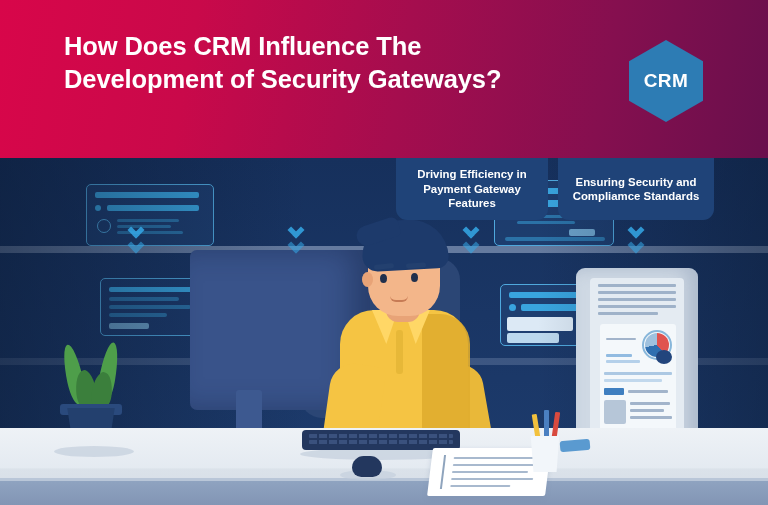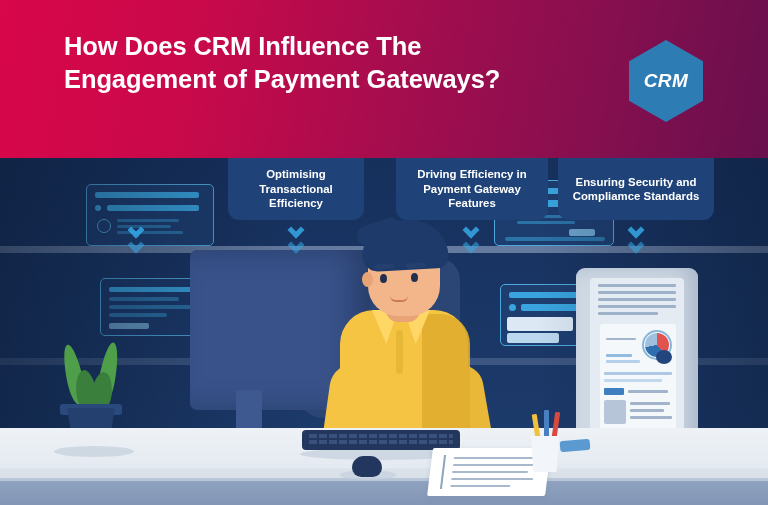--- a/index.html
+++ b/index.html
@@ -19,21 +19,20 @@
     z-index:30;
   }
   .headline {
     position:absolute; left:64px; top:30px; width:470px;
     color:#ffffff; font-size:25.5px; font-weight:bold; line-height:1.28;
     letter-spacing:-0.1px;
   }
   .crm-badge {
     position:absolute; left:629px; top:40px; width:74px; height:82px;
     z-index:31;
-    font-style:italic;
   }
   .crm-hex {
     width:100%; height:100%;
     background:#2d7cb4;
     clip-path: polygon(50% 0%, 100% 26%, 100% 74%, 50% 100%, 0% 74%, 0% 26%);
     display:flex; align-items:center; justify-content:center;
   }
   .crm-hex span {
     color:#ffffff; font-size:19px; font-weight:bold; letter-spacing:0.4px;
   }
@@ -388,30 +387,29 @@
 
     <div class="pencil" style="left:534px; top:256px; height:30px; background:#f2c13d; transform:rotate(-9deg);"></div>
     <div class="pencil" style="left:544px; top:252px; height:34px; background:#4a7fc1;"></div>
     <div class="pencil" style="left:553px; top:254px; height:32px; background:#d84a3f; transform:rotate(8deg);"></div>
     <div class="cup"></div>
 
     <div class="blue-item"></div>
   </div>
 
   <div class="header">
-    <div class="headline">How Does CRM Influence The Engagement of Payment Gateways?</div>
+    <div class="headline">How Does CRM Influence The Development of Security Gateways?</div>
     <div class="crm-badge">
       <div class="crm-hex">
         <span>CRM</span>
       </div>
     </div>
   </div>
 
   <div class="boxrow">
-    <div class="lbox b2">Optimising Transactional Efficiency</div>
     <div class="lbox b3">Driving Efficiency in Payment Gateway Features</div>
     <div class="lbox b4">Ensuring Security and Compliamce Standards</div>
   </div>
 
   <div class="chev-wrap" style="left:130px;">
     <div class="chev"></div>
     <div class="chev c2"></div>
   </div>
   <div class="chev-wrap" style="left:290px;">
     <div class="chev"></div>

